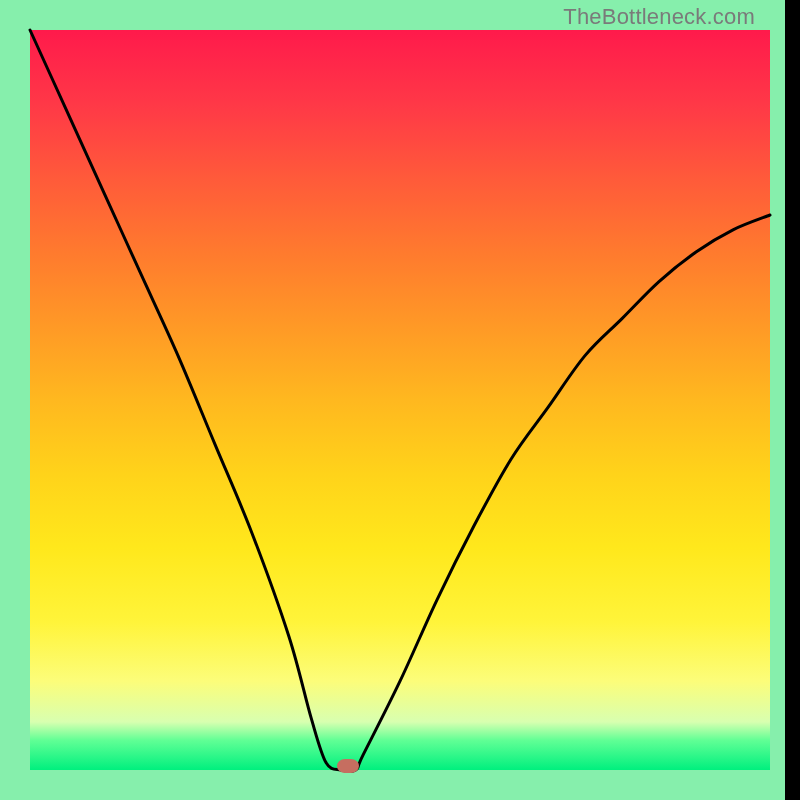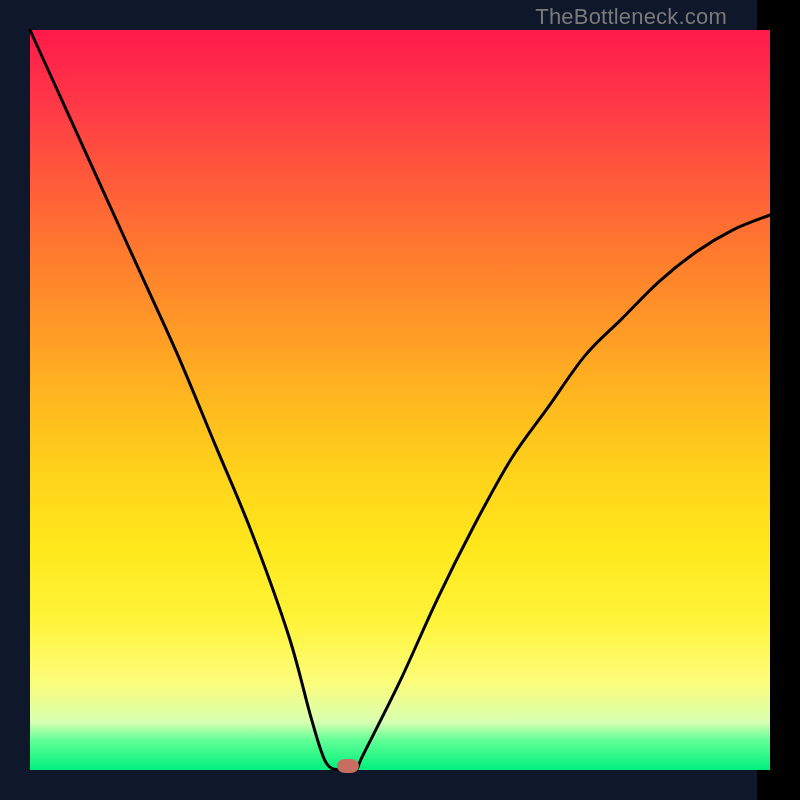--- a/index.html
+++ b/index.html
@@ -8,21 +8,22 @@
     width: 800px;
     height: 800px;
     overflow: hidden;
     background: #000;
     font-family: Arial, Helvetica, sans-serif;
   }
   .frame {
     position: relative;
     width: 757px;
     height: 800px;
-    background: #0f172a;
+    background: #86efac;
+    padding-left: 28px;
   }
   .plot-area {
     position: absolute;
     left: 30px;
     top: 30px;
     width: 740px;
     height: 740px;
     background: linear-gradient(
       to bottom,
       #ff1a4b 0%,

